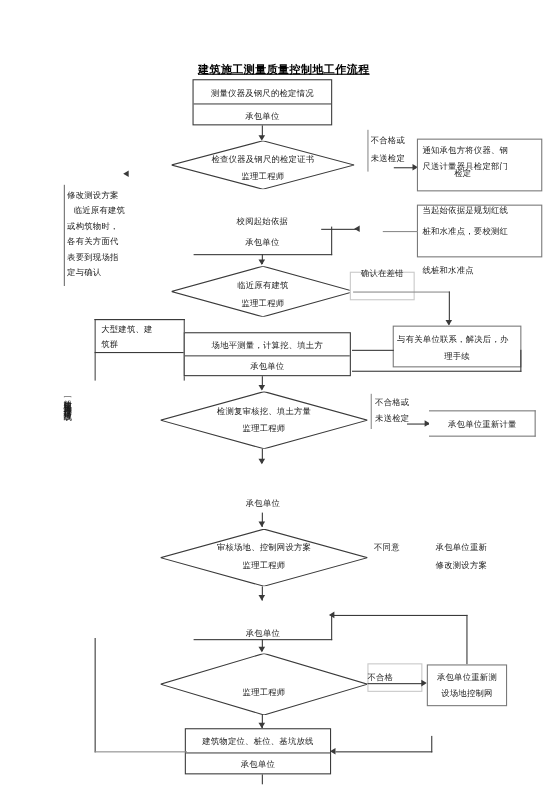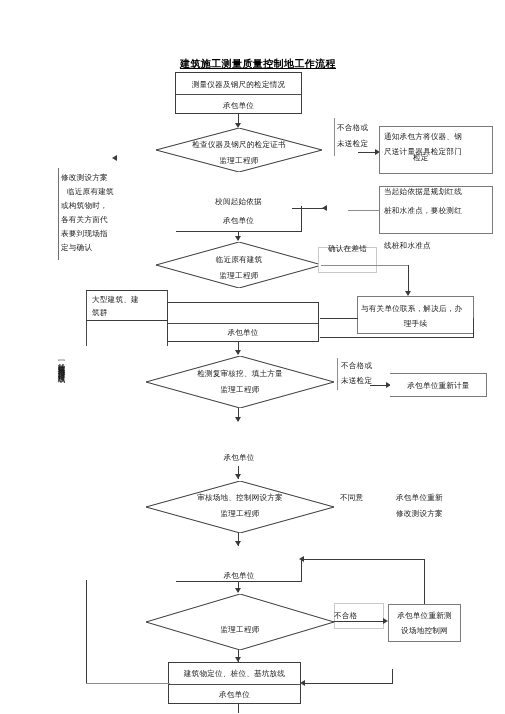--- a/index.html
+++ b/index.html
@@ -183,20 +183,21 @@
   <div class="ln v" style="left:86px;top:290px;height:56px;background:#4a4a4a;"></div>
   <div class="ln v" style="left:167px;top:290px;height:56px;background:#4a4a4a;"></div>
   <div class="ln h" style="left:86px;top:290px;width:82px;"></div>
   <div class="ln h" style="left:86px;top:320px;width:82px;"></div>
   <div class="t" style="left:92px;top:294px;">大型建筑、建</div>
   <div class="t" style="left:92px;top:307px;">筑群</div>
 
   <div class="box" style="left:167px;top:302px;width:152px;height:40px;">
     <div class="rowsplit" style="top:20px;"></div>
   </div>
+  <div class="t ctr" style="left:167px;top:308px;width:152px;">场地平测量，计算挖、填土方</div>
   <div class="t ctr" style="left:167px;top:327px;width:152px;">承包单位</div>
 
   <div class="ln v" style="left:238px;top:342px;height:12px;"></div>
   <div class="arw down" style="left:235px;top:350px;"></div>
 
   <div class="dia" style="left:146px;top:356px;width:188px;height:52px;">
     <svg viewBox="0 0 188 52" preserveAspectRatio="none">
       <polygon points="94,0 188,26 94,52 0,26" fill="none" stroke="#3a3a3a" stroke-width="1"></polygon>
     </svg>
   </div>

